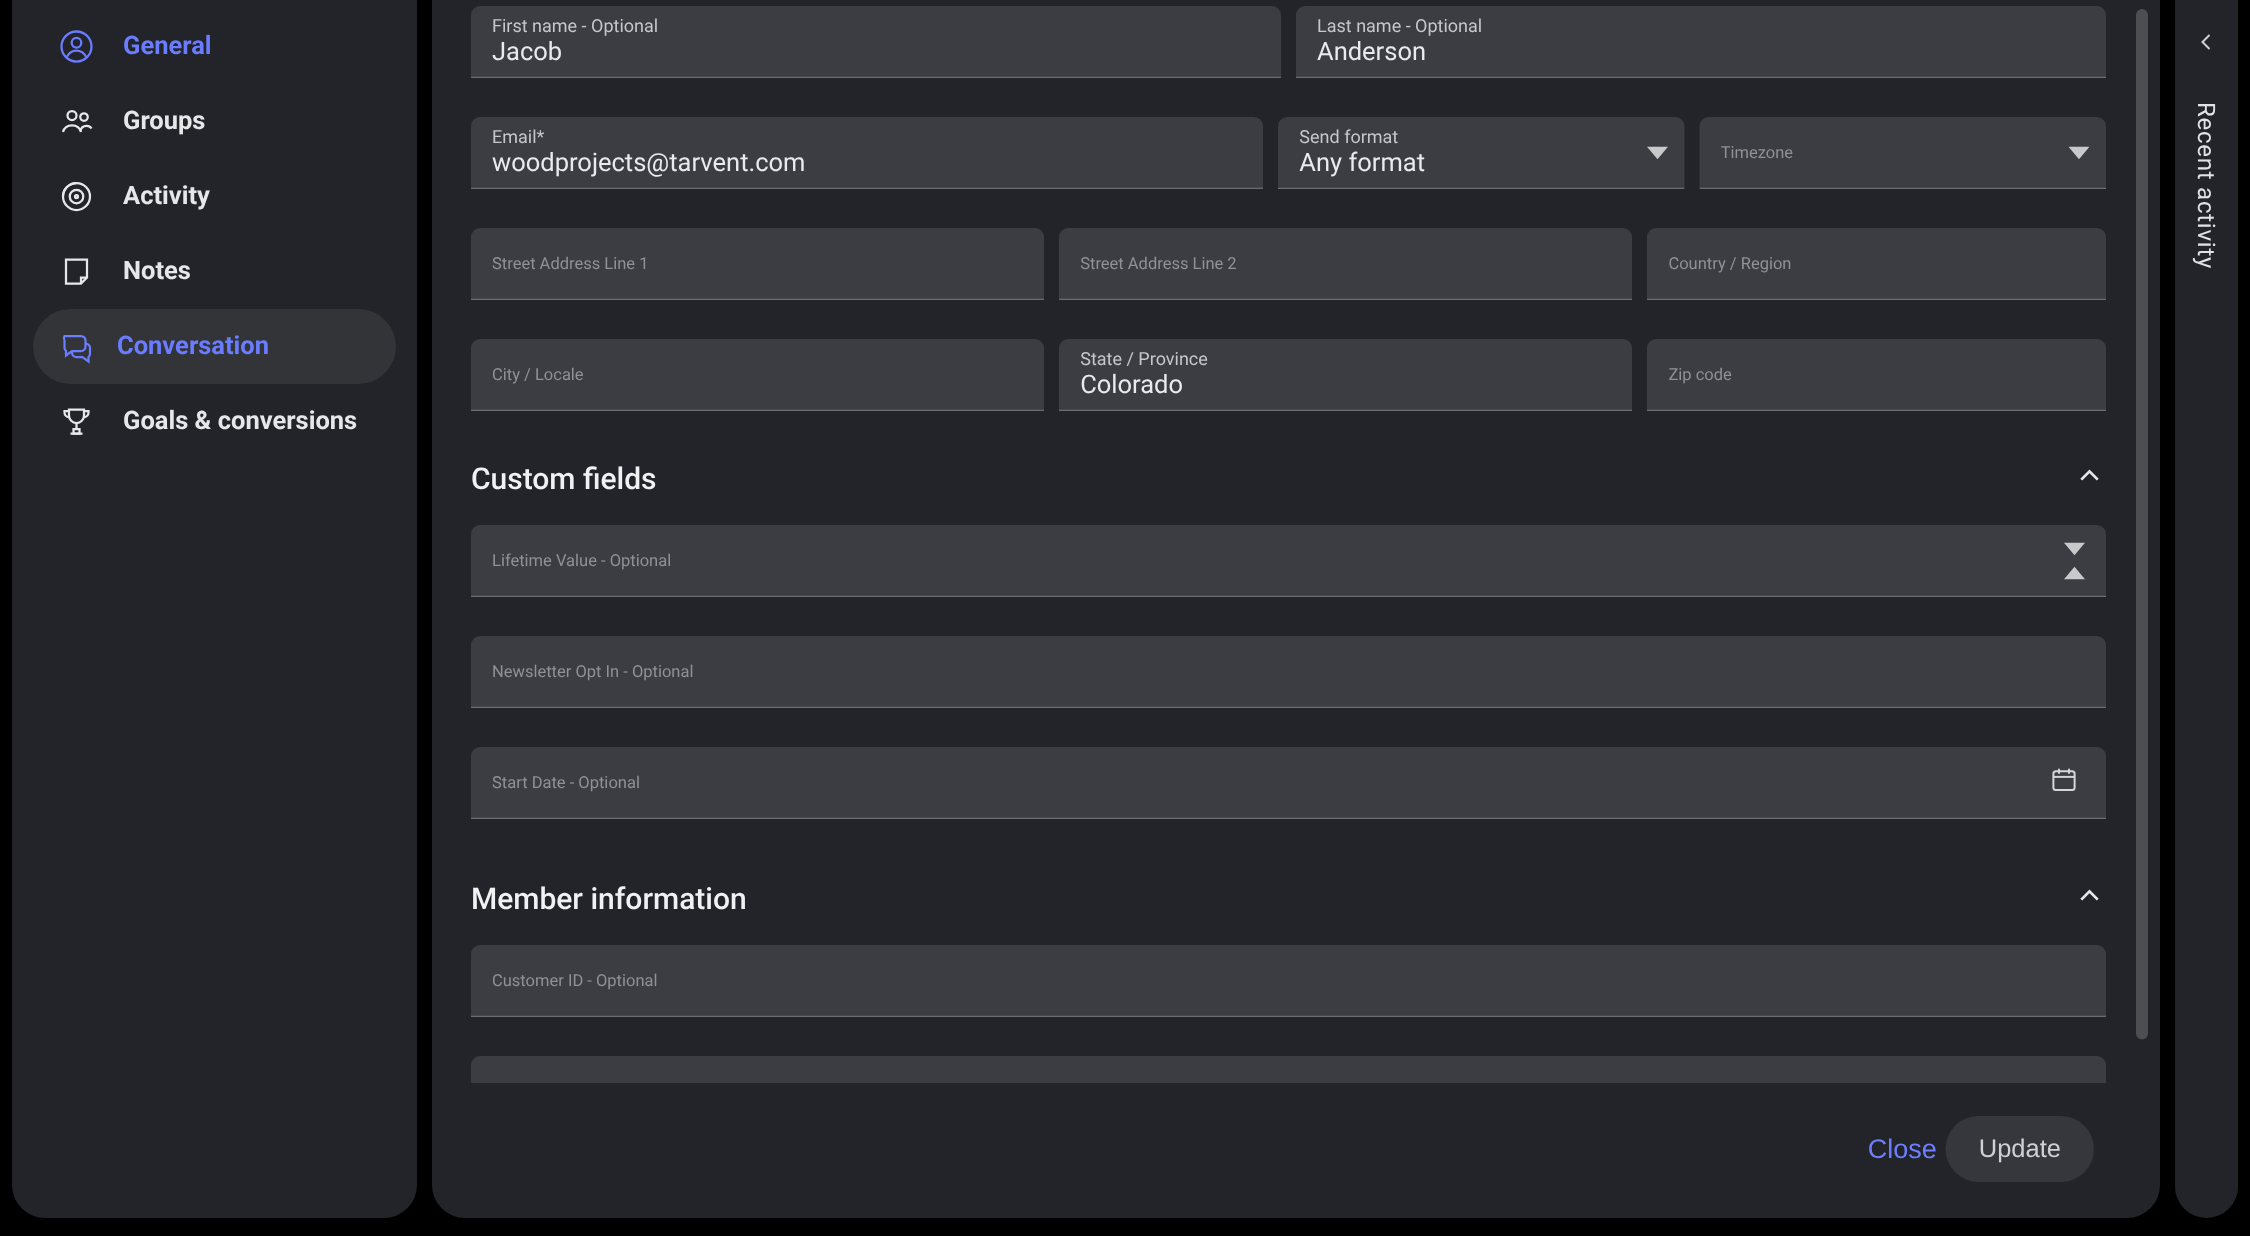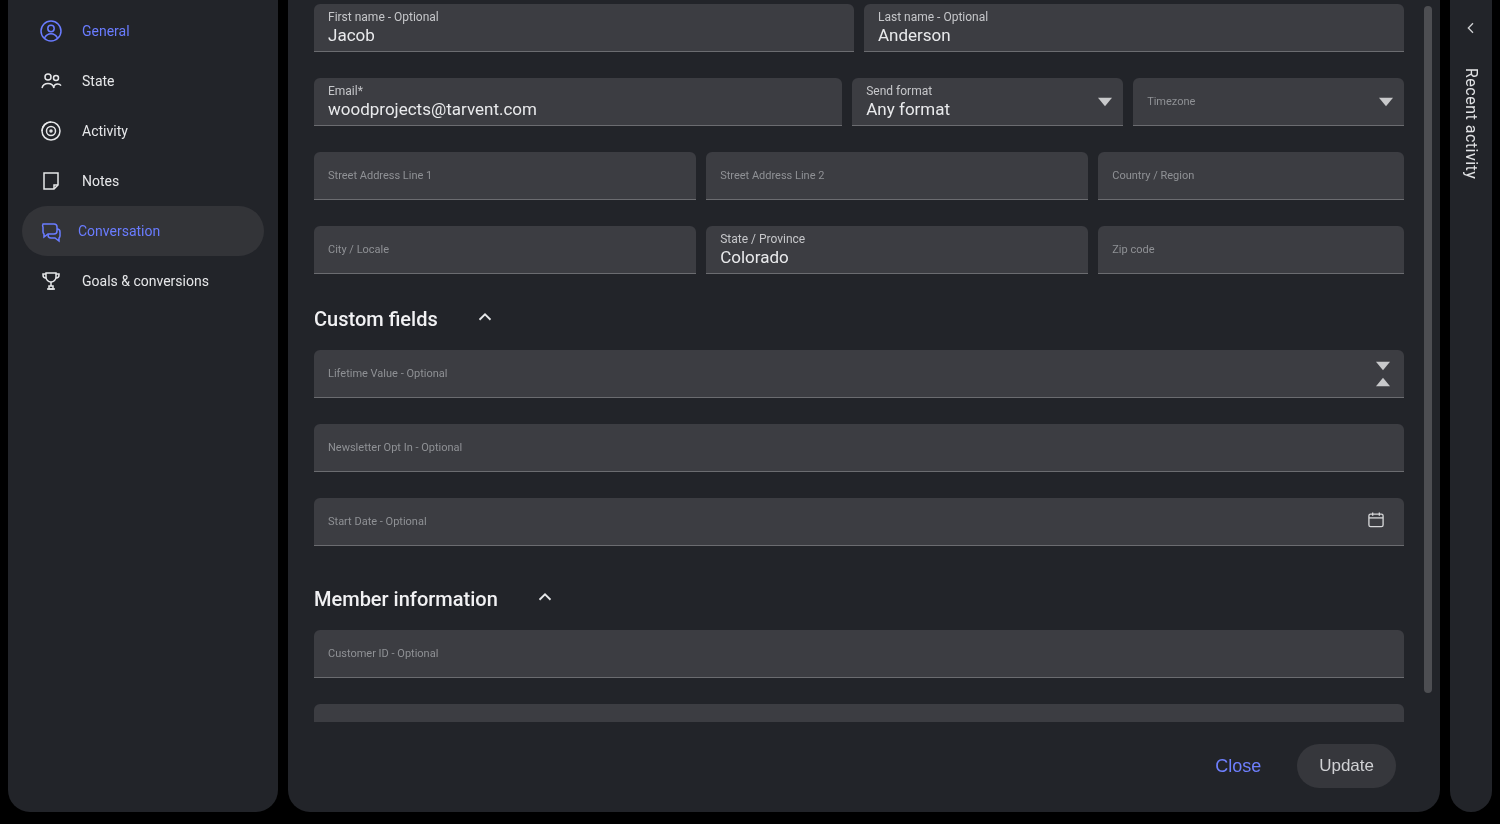--- a/index.html
+++ b/index.html
@@ -40,22 +40,23 @@
   
   .sidebar{
     width:270px;
     flex:none;
     padding-top:6px;
   }
   .nav{list-style:none;margin:0;padding:0 14px 0 14px;}
   .nav-item{
     display:flex;align-items:center;gap:18px;
     padding:12px 16px; border-radius:26px;
-    color:#e6e7e9; font-size:14px;
+    color:#e6e7e9; font-size:17px;
     cursor:pointer;
+    font-weight:bold;
   }
   .nav-item .ico{
     width:26px;height:26px;display:flex;align-items:center;justify-content:center;flex:none;
   }
   .nav-item.active{color:var(--accent);}
   .nav-item.highlight{background:var(--sidebar-active); color:var(--accent);gap:14px;}
   .ico svg{width:24px;height:24px;stroke:currentColor;fill:none;stroke-width:1.5}
 
   
   .main{
@@ -106,21 +107,21 @@
   }
   .field .caret svg{width:14px;height:14px;stroke:none;fill:currentColor}
   .stepper{
     display:flex; flex-direction:column; padding-right:14px; gap:6px; color:#c8c9cb;
   }
   .stepper svg{width:14px;height:10px;fill:currentColor}
   .date-ico{ padding-right:18px; color:#d5d6d8;}
   .date-ico svg{width:20px;height:20px;stroke:currentColor;fill:none;stroke-width:1.6}
 
   .section-head{
-    display:flex; align-items:center; justify-content:flex-start;
+    display:flex; align-items:center; justify-content:space-between;
     margin:0 0 18px 0;
     gap:36px;
   }
   .section-head h3{margin:0;font-size:20px;font-weight:500;color:#f1f1f3}
   .chev{color:#e6e7e9}
   .chev svg{width:22px;height:22px;stroke:currentColor;fill:none;stroke-width:2}
 
   .partial-field{
     height:18px; background:var(--bg-input); border-radius:6px 6px 0 0;
   }
@@ -135,21 +136,21 @@
   .act-chev svg{width:16px;height:16px;stroke:currentColor;fill:none;stroke-width:2}
   .act-label{
     writing-mode: vertical-rl;
     font-size:16px; color:#e1e2e4; letter-spacing:0.5px;
   }
 
   
   .footer{
     position:absolute; left:0; right:0; bottom:0;
     height:92px; display:flex; align-items:center; justify-content:flex-end;
-    padding-right:44px; gap:30px;
+    padding-right:44px; 
   }
   .btn-text{ color:#6e7ffd; font-size:18px; background:none;border:none;cursor:pointer;}
   .btn-pill{
     background:var(--btn-bg); color:#d0d1d4; border:none;
     padding:12px 22px; border-radius:22px; font-size:17px; cursor:pointer;
   }
 
   .spacer-top{height:4px}
 </style>
 </head>
@@ -171,21 +172,21 @@
       </li>
       <li class="nav-item">
         <span class="ico">
           <svg viewBox="0 0 24 24">
               <circle cx="9" cy="8" r="3"></circle>
               <circle cx="17" cy="9" r="2.5"></circle>
               <path d="M3 19c.8-3 3.3-4.5 6-4.5s5.2 1.5 6 4.5"></path>
               <path d="M14.5 18.5c.5-2.4 2.3-3.6 4.2-3.6 1.3 0 2.6.6 3.3 1.8"></path>
             </svg>
         </span>
-        <span>State</span>
+        <span>Groups</span>
       </li>
       <li class="nav-item">
         <span class="ico">
           <svg viewBox="0 0 24 24">
               <circle cx="12" cy="12" r="9"></circle>
               <path d="M12 3a9 9 0 0 0-9 9"></path>
               <circle cx="12" cy="12" r="4.5"></circle>
               <circle cx="12" cy="12" r="1"></circle>
             </svg>
         </span>

